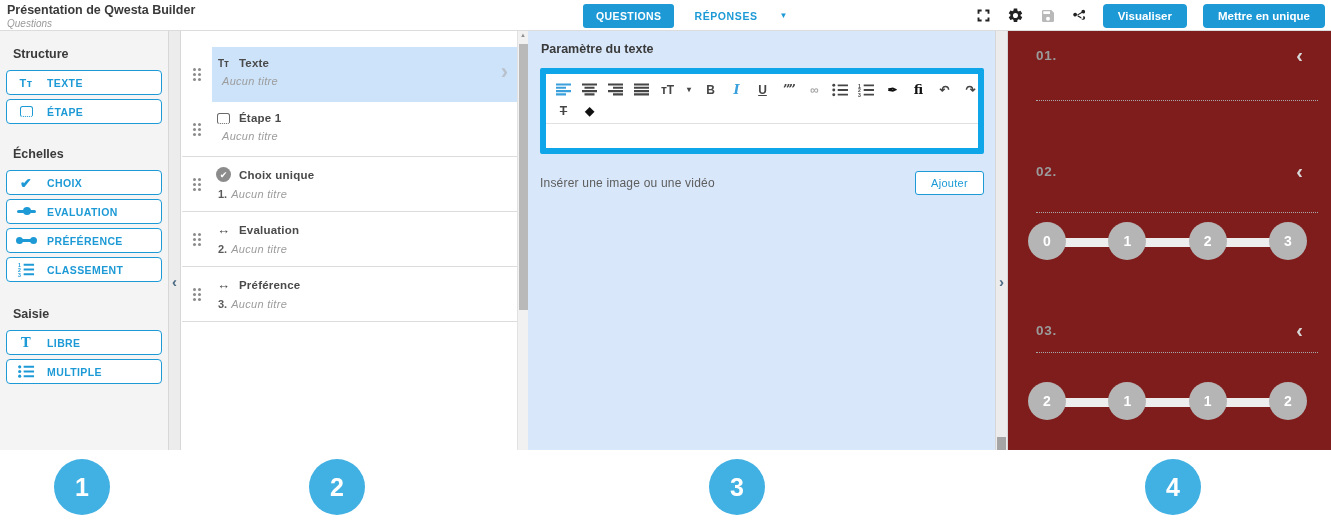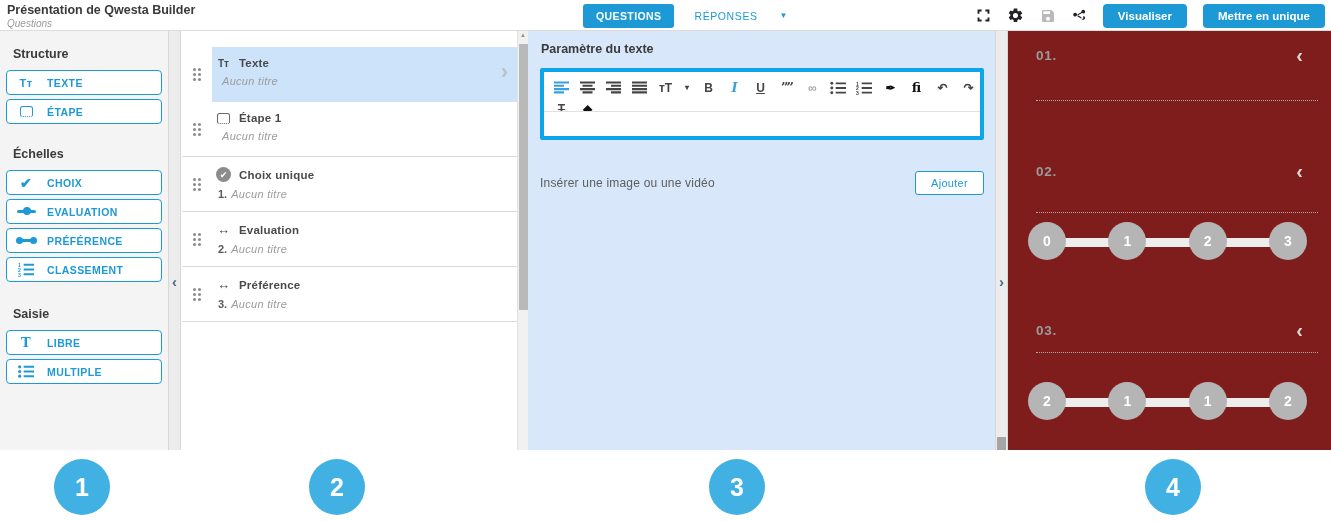--- a/index.html
+++ b/index.html
@@ -5,21 +5,21 @@
   * { box-sizing: border-box; margin: 0; padding: 0; }
   body { background:#fff; font-family:"Liberation Sans", sans-serif; }
   .app { position:relative; width:1331px; height:521px; background:#fff; overflow:hidden; }
 
   
   .hdr { position:absolute; top:0; left:0; right:0; height:31px; background:#fff; border-bottom:1px solid #dcdcdc; z-index:5; }
   .hdr-title { position:absolute; left:7px; top:3px; font-size:12.5px; font-weight:bold; color:#3a3a3a; }
   .hdr-sub { position:absolute; left:7px; top:18px; font-size:10px; font-style:italic; color:#9a9a9a; }
   .hdr-tabs { position:absolute; left:583px; top:0; height:31px; display:flex; align-items:center; gap:20px; }
   .tab-active { background:#1d9ad6; color:#fff; font-size:10.5px; font-weight:bold; letter-spacing:.4px; padding:6px 13px; border-radius:3px; cursor:pointer; }
-  .tab-plain { color:#1d9ad6; font-size:10.5px; font-weight:normal; letter-spacing:.6px; display:flex; align-items:center; gap:22px; cursor:pointer; }
+  .tab-plain { color:#1d9ad6; font-size:10.5px; font-weight:bold; letter-spacing:.6px; display:flex; align-items:center; gap:22px; cursor:pointer; }
   .tab-caret { font-size:8px; color:#1d9ad6; }
   .hdr-right { position:absolute; right:6px; top:0; height:31px; display:flex; align-items:center; gap:16px; }
   .hicon { display:flex; align-items:center; cursor:pointer; }
   .btn-primary { background:#1d9ad6; color:#fff; font-weight:bold; font-size:11.5px; padding:6px 15px; border-radius:4px; border:none; cursor:pointer; font-family:inherit; }
 
   
   .sidebar { position:absolute; left:0; top:31px; width:168px; height:419px; background:#f4f4f4; }
   .side-h { font-size:12.5px; font-weight:bold; color:#3a3a3a; margin:0 0 9px 13px; }
   .side-h.h1 { padding-top:16px; }
   .side-h.h2 { padding-top:19px; }
@@ -64,21 +64,21 @@
   .qchev { position:absolute; right:9px; top:14px; font-size:22px; font-weight:bold; color:#b9c2cc; line-height:22px; }
 
   
   .sbar { position:absolute; left:517px; top:31px; width:11px; height:419px; background:#f1f1f1; border-left:1px solid #e2e2e2; }
   .sb-up { position:absolute; top:1px; left:0; width:100%; text-align:center; font-size:6px; color:#8f8f8f; cursor:pointer; }
   .sb-thumb { position:absolute; top:13px; left:1px; width:9px; height:266px; background:#b9b9b9; cursor:pointer; }
 
   
   .panel3 { position:absolute; left:528px; top:31px; width:467px; height:419px; background:#d8e7fa; }
   .p3-title { position:absolute; left:13px; top:11px; font-size:12.5px; font-weight:bold; color:#3a3a3a; }
-  .toolbar { position:absolute; left:12px; right:11px; top:37px; height:72px; background:#fff; border:4px solid #0ea5e9; border-radius:2px; }
+  .toolbar { position:absolute; left:12px; right:11px; top:37px; height:86px; background:#fff; border:6px solid #0ea5e9; border-radius:2px; }
   .tb-rows { padding:5px 9px 0 9px; }
   .tb-row { display:flex; align-items:center; height:21px; }
   .ti { min-width:17px; margin-right:9px; display:flex; align-items:center; justify-content:center; font-size:12px; font-weight:bold; color:#454545; cursor:pointer; line-height:1; }
   .ti.blue { color:#3aa0dc; }
   .ti.gray { color:#a9a9a9; }
   .ti.black { color:#111; }
   .ti.small { min-width:8px; margin-right:9px; font-size:8px; color:#454545; }
   .ti.italic { font-style:italic; }
   .ti.under { text-decoration:underline; }
   .ti.strike { text-decoration:line-through; }

